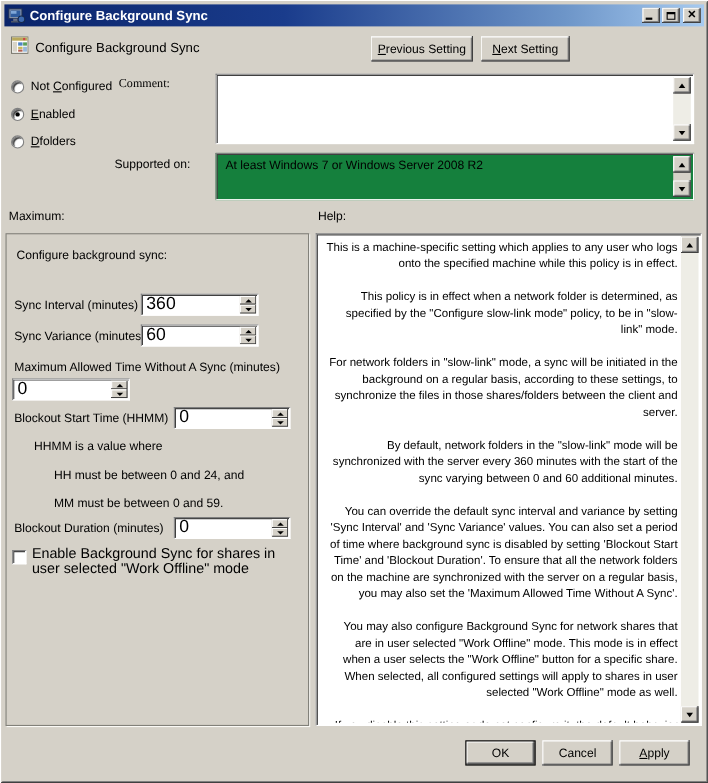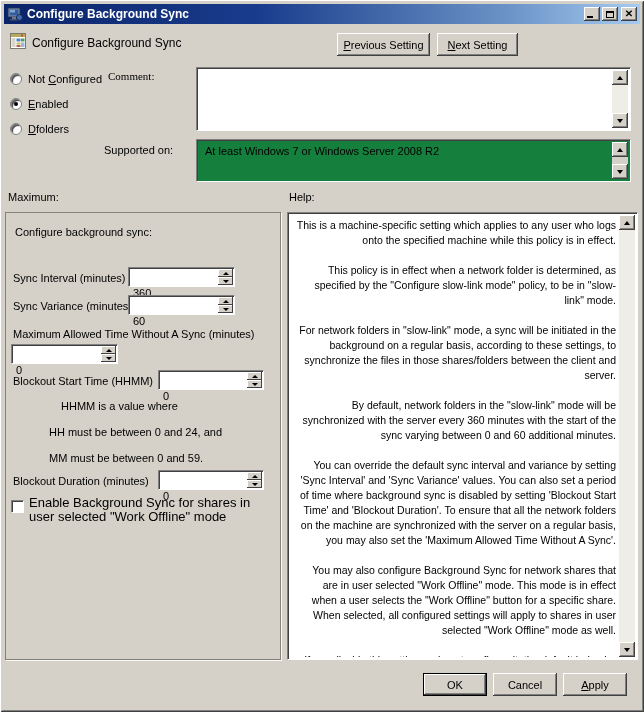--- a/index.html
+++ b/index.html
@@ -91,21 +91,21 @@
     border-color:#808080 #fff #fff #808080; box-shadow: inset 1px 1px 0 #404040; }
 
   
   .opt-label { position:absolute; font-size:11px; white-space:nowrap; }
   .spinner {
     position:absolute; height:20px; background:#fff;
     border:1px solid; border-color:#808080 #fff #fff #808080;
     box-shadow: inset 1px 1px 0 #404040;
     display:flex;
   }
-  .spin-value { flex:1; font-size:11px; padding:19px 0 0 4px; }
+  .spin-value { flex:1; font-size:16px; padding:0 0 0 4px; }
   .spin-buttons { width:15px; display:flex; flex-direction:column; margin:1px 1px 1px 0; }
   .spin-btn {
     flex:1; background:#d5d1c8;
     box-shadow: inset -1px -1px 0 #404040, inset 1px 1px 0 #ffffff;
     display:flex; align-items:center; justify-content:center;
   }
   .spin-btn .tri-up   { border-left-width:3px; border-right-width:3px; border-bottom-width:3px; }
   .spin-btn .tri-down { border-left-width:3px; border-right-width:3px; border-top-width:3px; }
 
   .checkbox {
@@ -267,21 +267,21 @@
       <span class="spin-buttons">
           <span class="spin-btn">
             <span class="tri-up"></span>
           </span>
           <span class="spin-btn">
             <span class="tri-down"></span>
           </span>
         </span>
     </div>
 
-    <span class="opt-label" style="left:25px; top:187px;margin-left:30px;">HHMM is a value where</span>
+    <span class="opt-label" style="left:25px; top:187px;">HHMM is a value where</span>
     <span class="opt-label" style="left:43px; top:213px;">HH must be between 0 and 24, and</span>
     <span class="opt-label" style="left:43px; top:239px;">MM must be between 0 and 59.</span>
 
     <span class="opt-label" style="left:7px; top:262px;">Blockout Duration (minutes)</span>
     <div class="spinner" style="left:152px; top:257px; width:106px;">
       <span class="spin-value">0</span>
       <span class="spin-buttons">
           <span class="spin-btn">
             <span class="tri-up"></span>
           </span>

